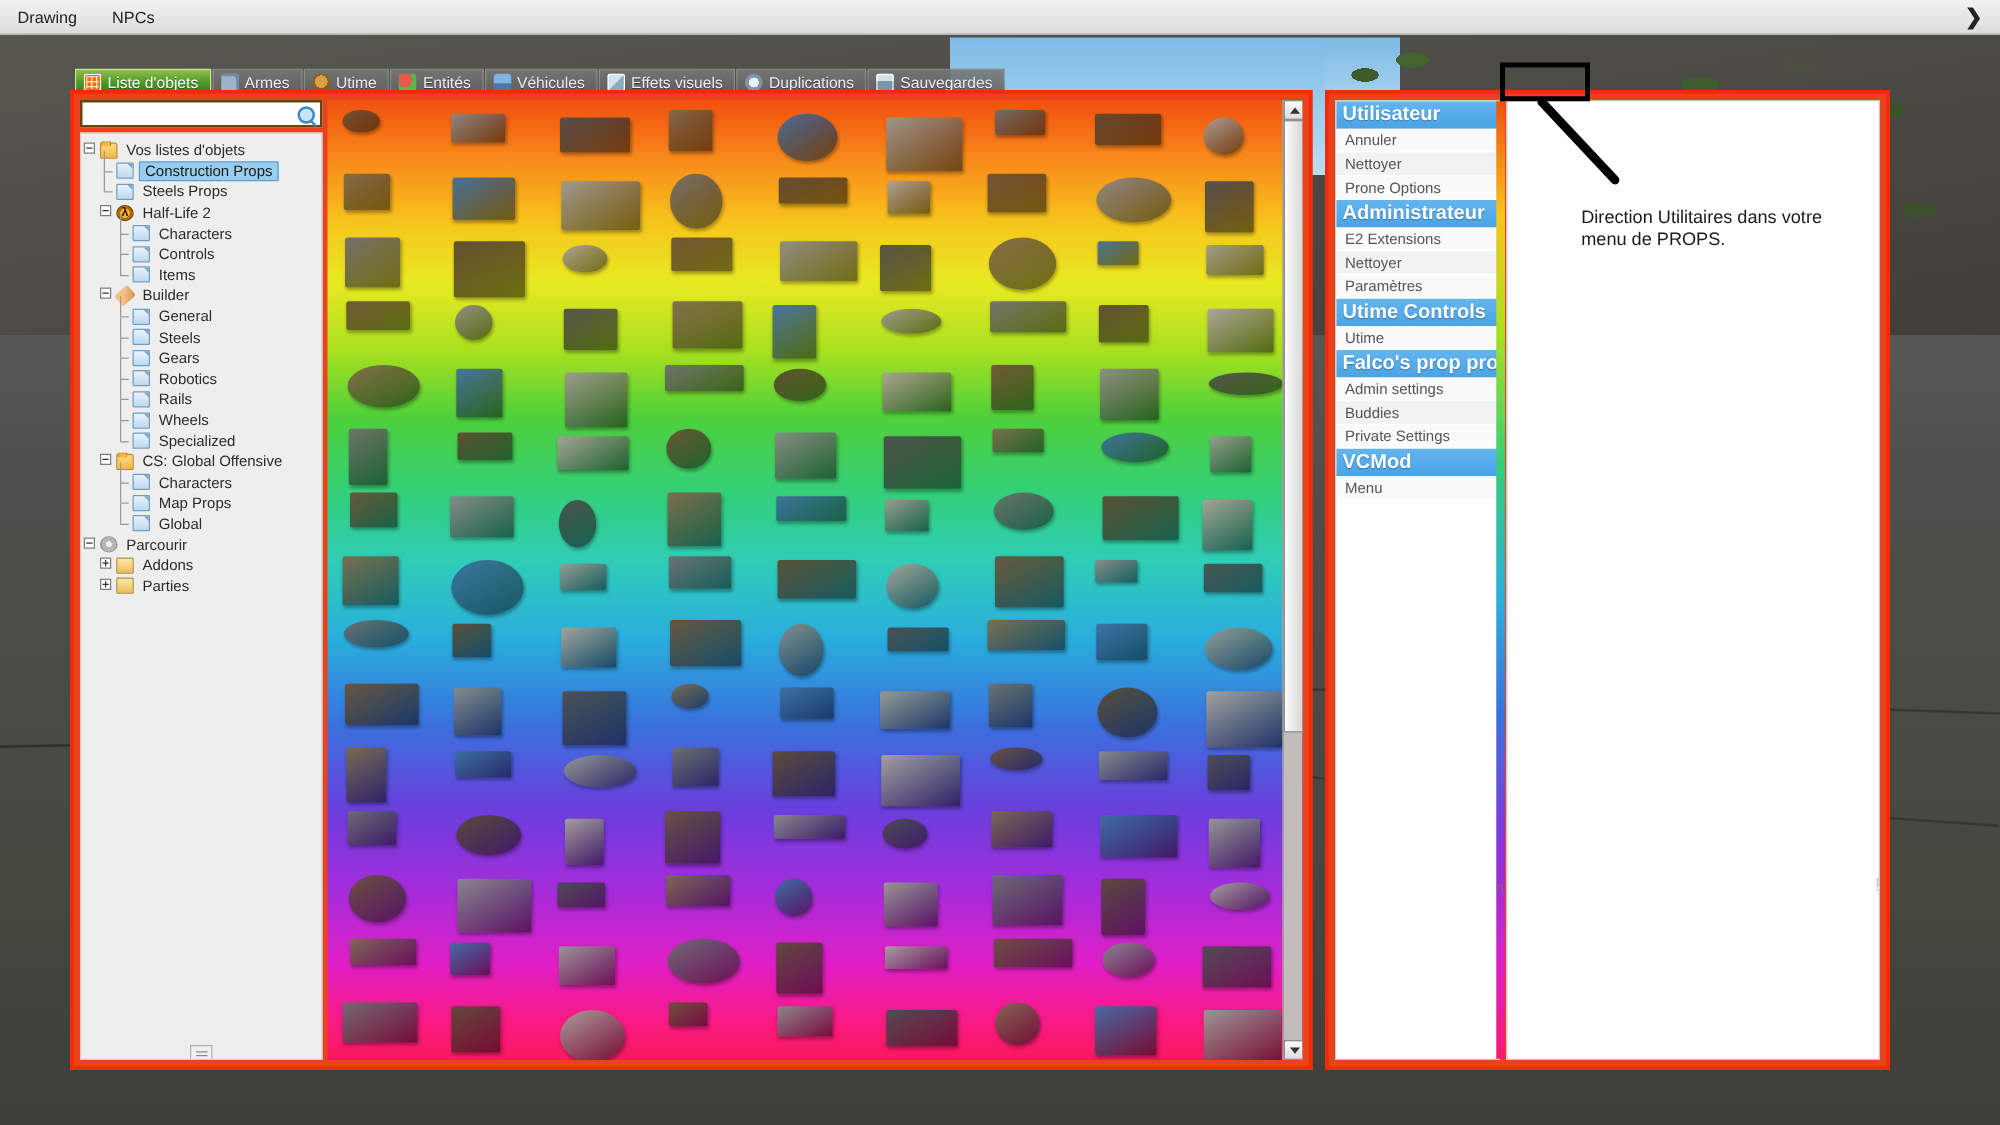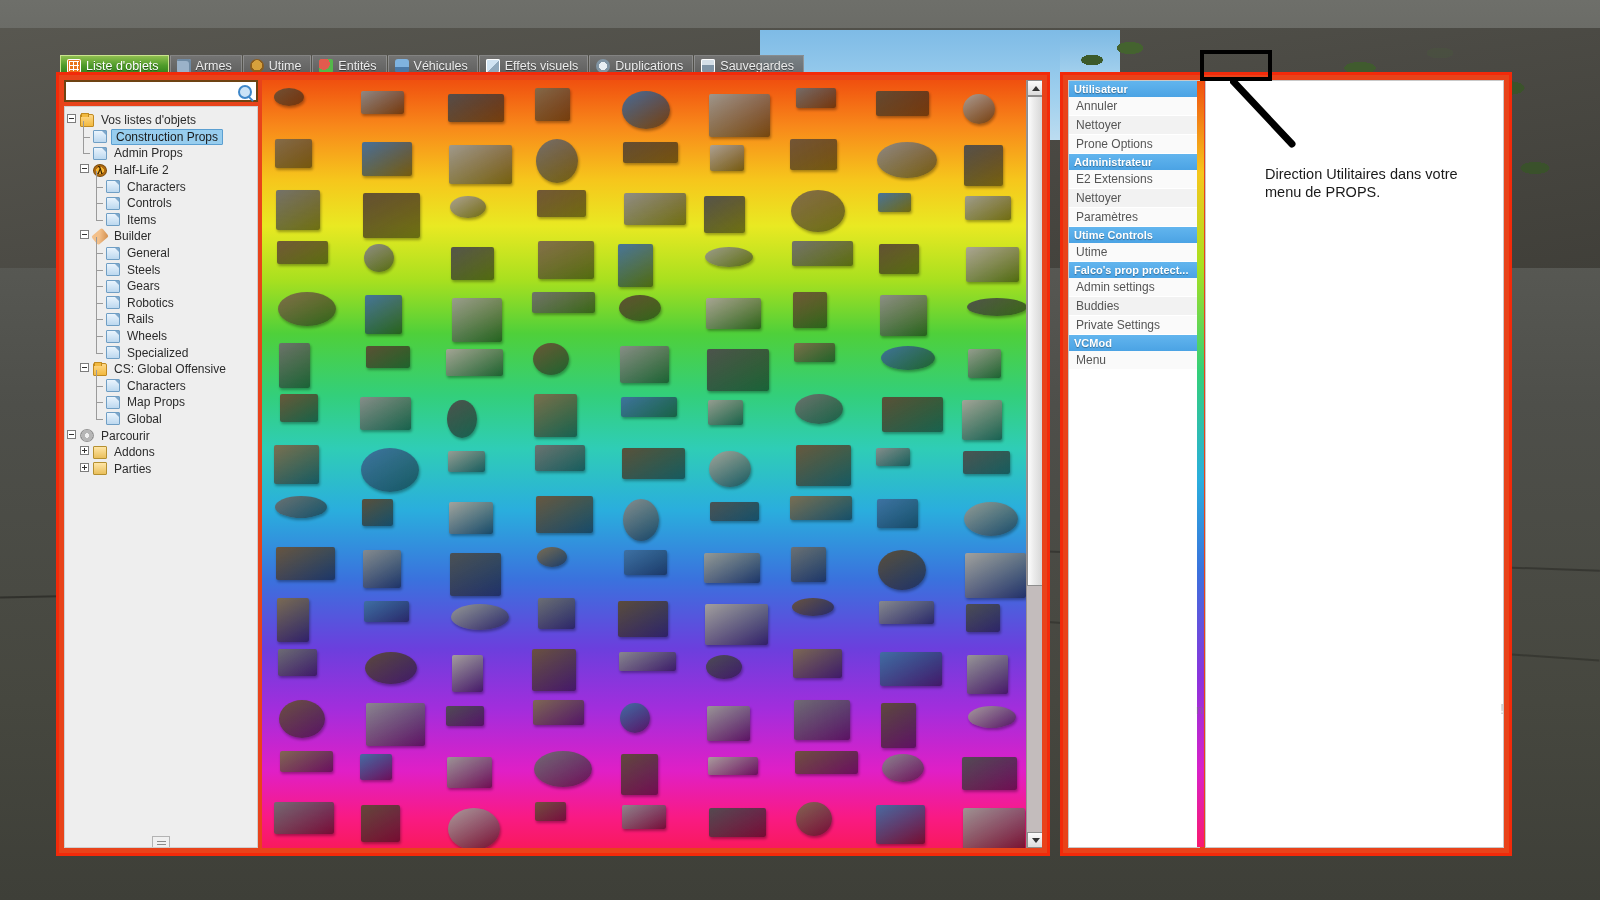--- a/index.html
+++ b/index.html
@@ -290,21 +290,21 @@
     padding: 5px;
     display: flex; gap: 5px;
   }
   .util-menu {
     width: 132px; flex: 0 0 132px; height: 100%;
     background: #fff; border: 1px solid #c9c9c9;
     overflow: hidden;
   }
   .util-head {
     background: linear-gradient(180deg,#62b5ee 0%, #4ba3e4 100%);
-    color: #fff; font-weight: bold; font-size: 11px;
+    color: #fff; font-weight: bold; font-size: 16px;
     padding: 2px 5px; text-shadow: 0 1px 1px rgba(0,0,0,.35);
     white-space: nowrap; overflow: hidden;
   }
   .util-item {
     font-size: 12px; color: #555; padding: 2px 7px;
     background: #f2f2f2; border-bottom: 1px solid #fff;
     white-space: nowrap;
   }
   .util-item.alt { background: #fafafa; }
   .util-body {
@@ -345,20 +345,26 @@
     <div class="scene-wall"></div>
     <div class="scene-sky"></div>
     <div class="scene-sky-2"></div>
     <div class="scene-plant"></div>
     <div class="scene-plant-2"></div>
     <div class="scene-floor-line"></div>
     <div class="scene-floor-line2"></div>
     <div class="scene-floor-line3"></div>
   </div>
 
+  <div class="topbar">
+    <div class="topbar-item">Drawing</div>
+    <div class="topbar-item">NPCs</div>
+    <div class="topbar-spacer"></div>
+    <div class="topbar-chevron">❯</div>
+  </div>
 
   <div class="tabstrip" style="left:60px; top:54px;">
     <div class="tab active">
       <span class="tab-ic ic-grid"></span>
       <span>Liste d'objets</span>
     </div>
     <div class="tab">
       <span class="tab-ic ic-wrench"></span>
       <span>Armes</span>
     </div>
@@ -406,21 +412,21 @@
               <div class="tree-row selected">
                 <span class="tw"></span>
                 <span class="tw"><span class="elbow v"></span></span>
                 <span class="ficon doc"></span>
                 <span class="tree-label">Construction Props</span>
               </div>
               <div class="tree-row">
                 <span class="tw"></span>
                 <span class="tw"><span class="elbow v"></span></span>
                 <span class="ficon doc"></span>
-                <span class="tree-label">Admin Props</span>
+                <span class="tree-label">Steels Props</span>
               </div>
               <div class="tree-row">
                 <span class="tw"></span>
                 <span class="tw"><span class="expander"></span></span>
                 <span class="ficon hl2"></span>
                 <span class="tree-label">Half-Life 2</span>
               </div>
               <div class="tree-row">
                 <span class="tw"></span>
                 <span class="tw"></span>

